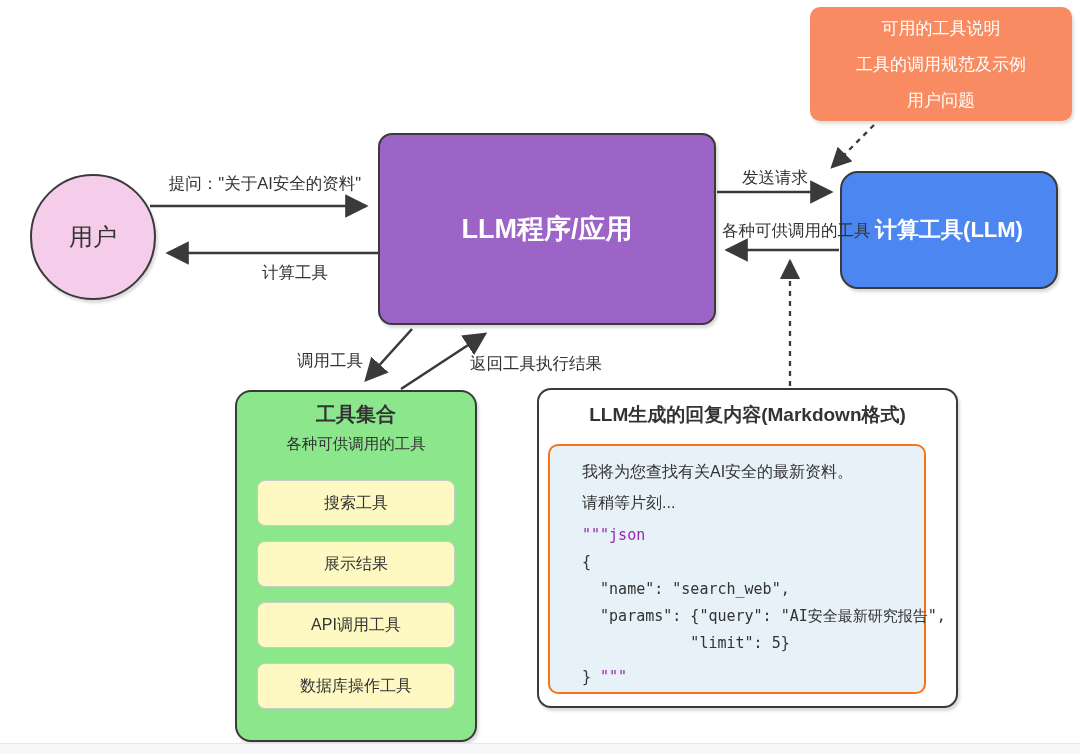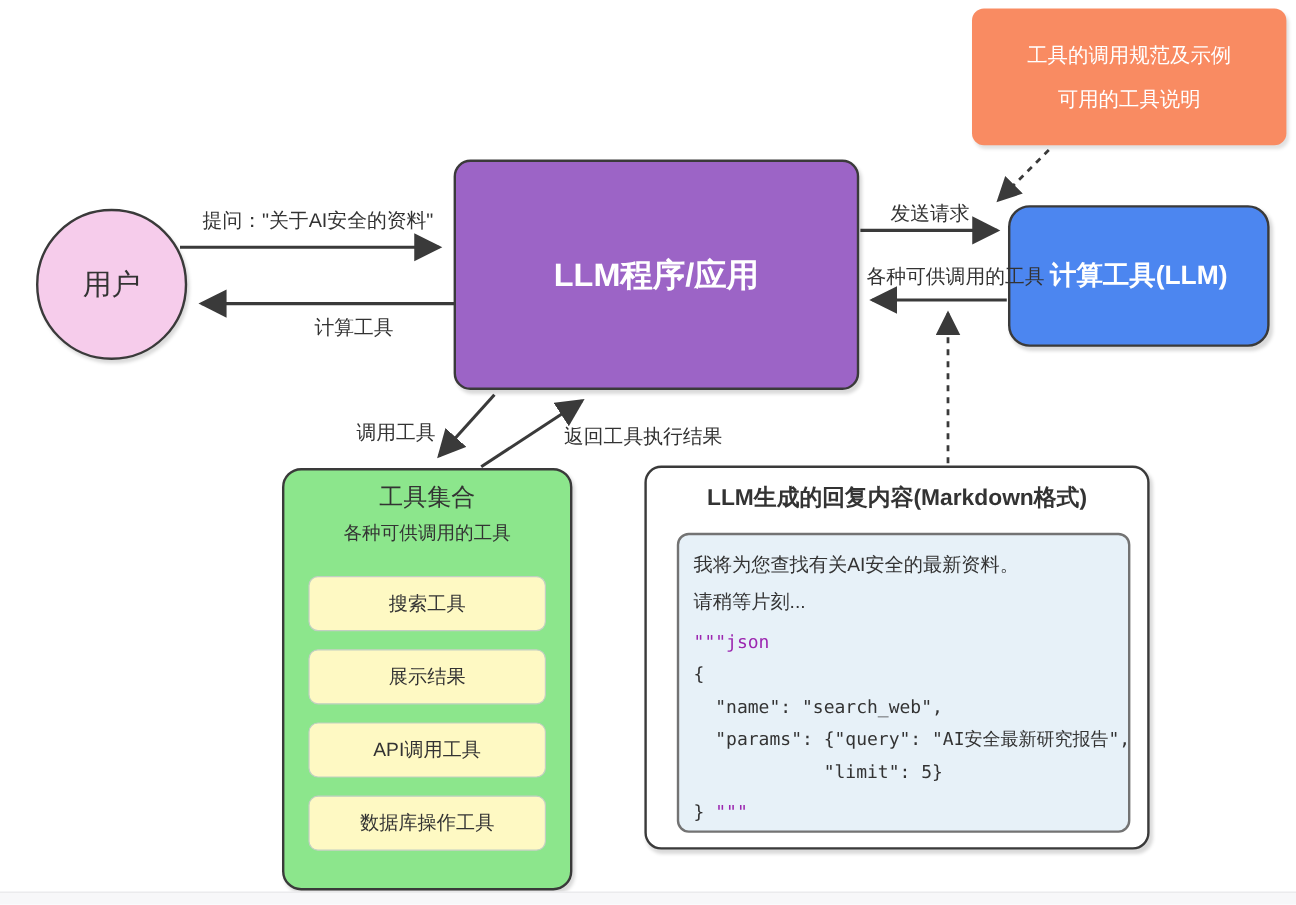--- a/index.html
+++ b/index.html
@@ -24,33 +24,33 @@
     background:#4C86F0;display:flex;align-items:center;justify-content:center;
     color:#fff;font-size:22px;font-weight:bold;}
 
   .note-box{left:810px;top:7px;width:262px;height:114px;border-radius:10px;
     background:#F98B62;border:none;color:#fff;font-size:17px;text-align:center;
     display:flex;flex-direction:column;justify-content:center;gap:13px;
     box-shadow:2px 3px 3px rgba(0,0,0,0.12);position:absolute;box-sizing:border-box;}
 
   .tools-box{left:235px;top:390px;width:242px;height:352px;border-radius:16px;
     background:#8CE68C;text-align:center;}
-  .tools-title{margin-top:9px;font-size:20px;font-weight:normal;}
+  .tools-title{margin-top:9px;font-size:20px;font-weight:bold;}
   .tools-subtitle{margin-top:6px;font-size:15.5px;}
   .tool-item{box-sizing:border-box;margin:0 auto;width:198px;height:46px;background:#fef9c3;
     border:1.5px solid #c2cfc2;border-radius:8px;display:flex;align-items:center;
     justify-content:center;font-size:16px;}
   .tool-item.first{margin-top:25px;}
   .tool-item + .tool-item{margin-top:15px;}
 
   .response-box{left:537px;top:388px;width:421px;height:320px;border-radius:14px;
     background:#ffffff;}
   .response-title{margin-top:12px;text-align:center;font-size:19px;font-weight:bold;}
-  .code-box{position:absolute;left:25px;top:54px;width:378px;height:250px;box-sizing:border-box;
-    background:#E7F1F8;border:2px solid #737373;border-radius:10px;padding:14px 12px;}
+  .code-box{position:absolute;left:9px;top:54px;width:378px;height:250px;box-sizing:border-box;
+    background:#E7F1F8;border:2px solid #f97316;border-radius:10px;padding:14px 32px;}
   .code-text{font-size:16px;line-height:24px;margin-bottom:7px;}
   .mono{font-family:"DejaVu Sans Mono","Liberation Mono",monospace;font-size:15px;
     line-height:27px;white-space:pre;}
   .fence{color:#9C27B0;}
   .close-line{margin-top:7px;}
 
   .edge-label{position:absolute;font-size:16.5px;color:#333;text-align:center;
     white-space:nowrap;}
 
   .bottom-strip{position:absolute;left:0;top:743px;width:1080px;height:11px;
@@ -83,22 +83,23 @@
 
   <div class="node app-box">
     <span>LLM程序/应用</span>
   </div>
 
   <div class="node llm-box">
     <span>计算工具(LLM)</span>
   </div>
 
   <div class="note-box">
+    <div>可用的工具说明</div>
     <div>工具的调用规范及示例</div>
-    <div>可用的工具说明</div>
+    <div>用户问题</div>
   </div>
 
   <div class="node tools-box">
     <div class="tools-title">工具集合</div>
     <div class="tools-subtitle">各种可供调用的工具</div>
     <div class="tool-item first">搜索工具</div>
     <div class="tool-item">展示结果</div>
     <div class="tool-item">API调用工具</div>
     <div class="tool-item">数据库操作工具</div>
   </div>

